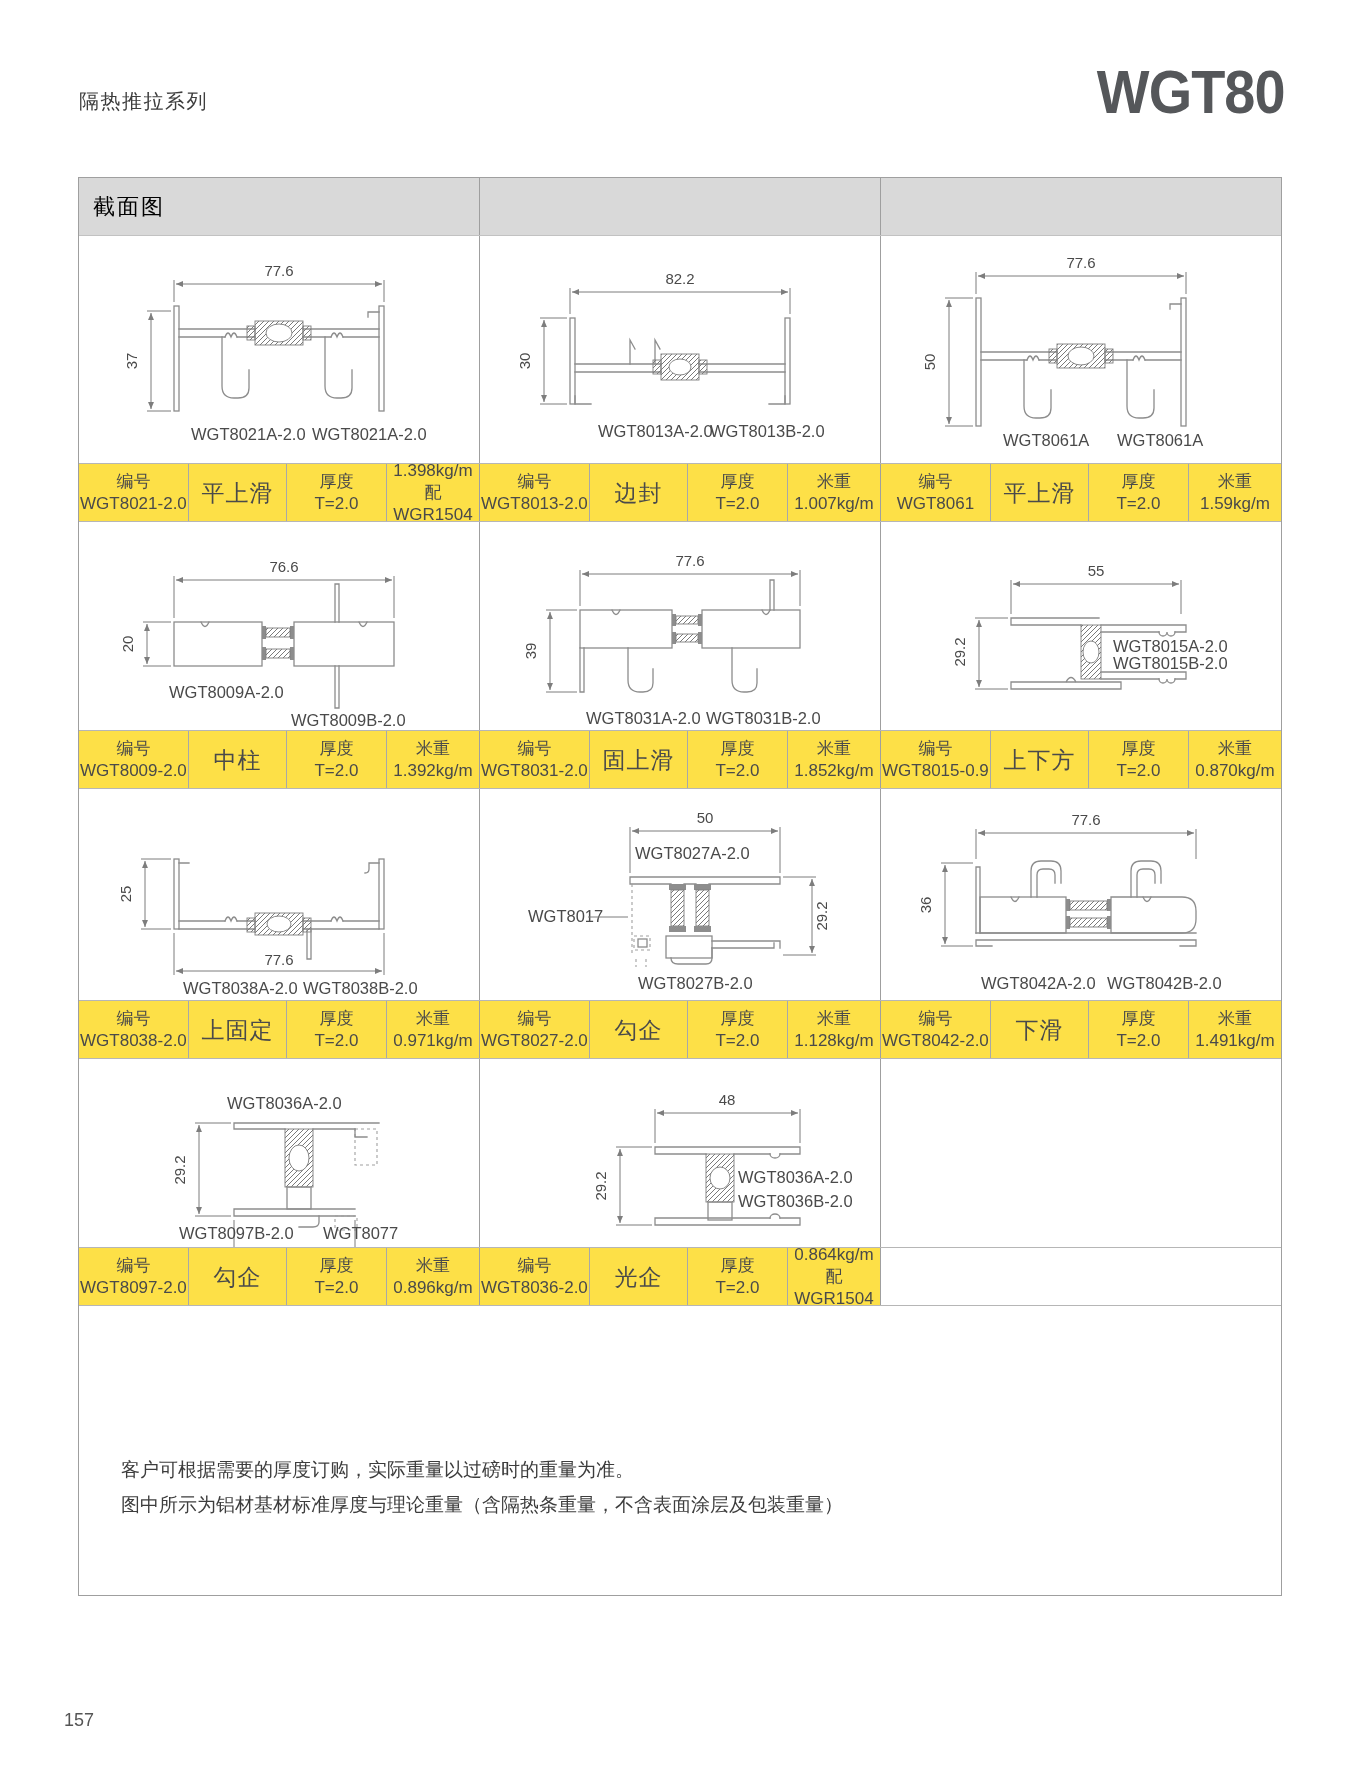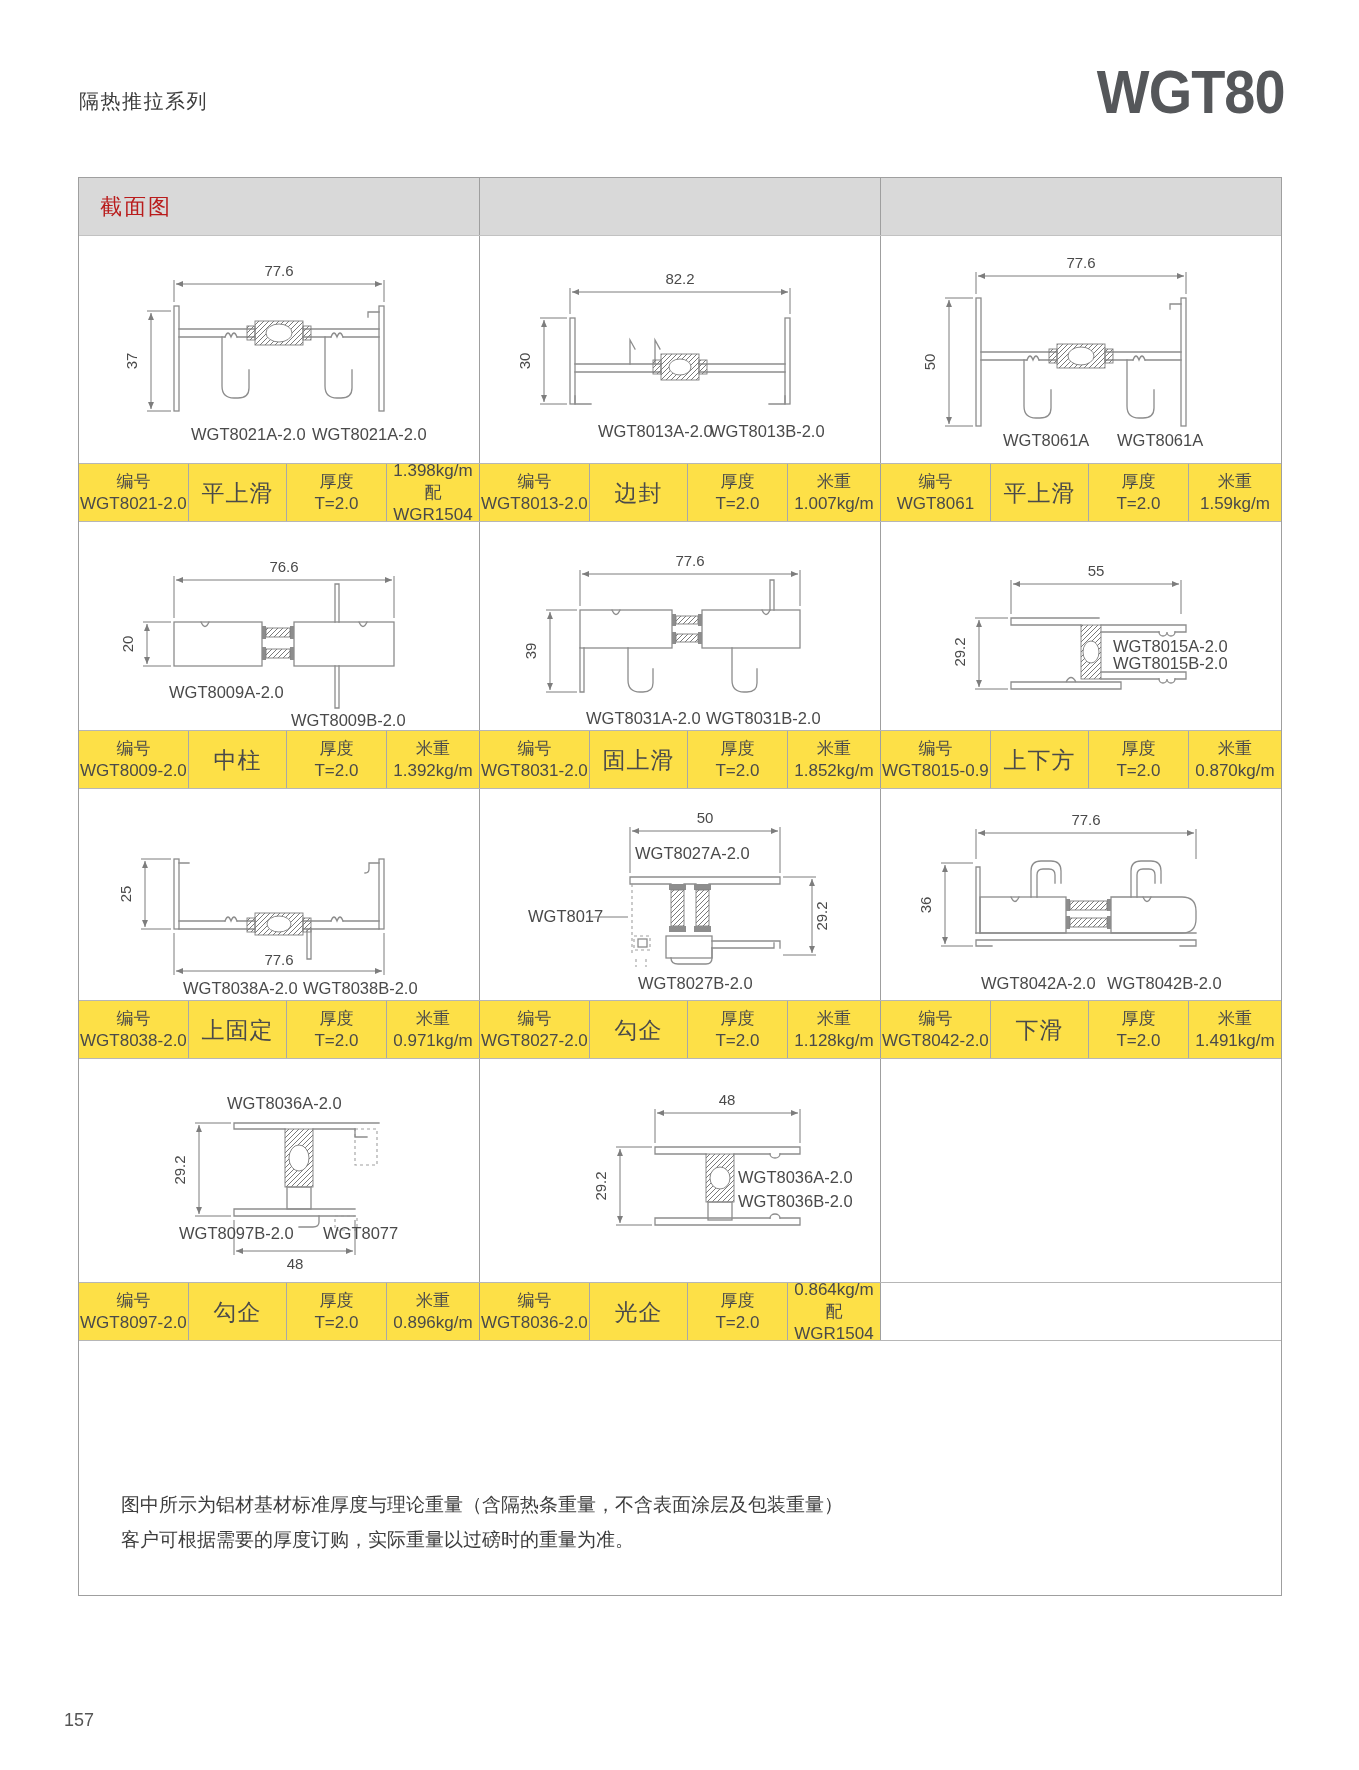--- a/index.html
+++ b/index.html
@@ -7,21 +7,21 @@
   .sheet{position:relative;width:1359px;height:1770px;background:#fff;overflow:hidden;
          font-family:"Liberation Sans","DejaVu Sans",sans-serif;color:#454545}
   .series-title{position:absolute;left:79px;top:88px;font-size:20px;letter-spacing:1.5px;color:#3d3d3d}
   .product-code{position:absolute;right:74px;top:56px;font-size:62px;font-weight:700;color:#55575a;
                 letter-spacing:-1px;transform:scaleX(.9);transform-origin:100% 50%}
   .ptable{position:absolute;left:78px;top:177px;width:1204px;height:1419px;border:1px solid #9f9f9f;
           display:flex;flex-direction:column;background:#fff}
   .thead{display:flex;height:58px;background:#d9d9d9;border-bottom:1px solid #c2c2c2;flex:0 0 auto}
   .thead .hc{flex:1 1 0;border-right:1px solid #9f9f9f;display:flex;align-items:center}
   .thead .hc:last-child{border-right:none}
-  .thead .hc .t{font-size:22px;color:#b91c1c;padding-left:21px;letter-spacing:2px}
+  .thead .hc .t{font-size:22px;color:#000000;padding-left:14px;letter-spacing:2px}
   .drow{display:flex;flex:0 0 auto}
   .dcell{flex:1 1 0;border-right:1px solid #9f9f9f;position:relative;overflow:hidden}
   .dcell:last-child{border-right:none}
   .irow{display:flex;flex:0 0 auto;height:59px;border-top:1px solid #b6b6b6;border-bottom:1px solid #b6b6b6}
   .igroup{flex:1 1 0;display:flex;border-right:1px solid #9f9f9f;background:#fde047}
   .igroup:last-child{border-right:none}
   .igroup.blank{background:#fff}
   .ic{display:flex;flex-direction:column;align-items:center;justify-content:center;
       border-right:1px solid #a8a8a8;font-size:17px;line-height:22px;color:#4a4a4a;text-align:center}
   .ic:last-child{border-right:none}
@@ -444,21 +444,21 @@
             <span>厚度</span>
             <span>T=2.0</span>
           </div>
         <div class="ic w-wt">
             <span>米重</span>
             <span>1.491kg/m</span>
           </div>
       </div>
     </div>
 
-    <div class="drow" style="height:223px">
+    <div class="drow" style="height:188px">
       <div class="dcell">
         <svg class="diag" width="400" height="223" viewBox="0 0 400 223">
           <text class="pl" x="148" y="50">WGT8036A-2.0</text>
           <path class="dim" d="M152,64 H116 M152,157 H116"></path>
           <line class="dim" x1="120" y1="66" x2="120" y2="155" marker-start="url(#ar)" marker-end="url(#ar)"></line>
           <text class="dn" x="106" y="111" text-anchor="middle" transform="rotate(-90 106 111)">29.2</text>
           <path class="p" d="M155,64 H300 M155,70 H206 M234,70 H276 M155,64 V70"></path>
           <rect class="pd" x="276" y="70" width="22" height="36"></rect>
           <path class="p" d="M276,70 v8 h12"></path>
           <rect class="hat" x="206" y="70" width="28" height="58"></rect>
@@ -529,21 +529,21 @@
         <div class="ic w-wt">
             <span>0.864kg/m</span>
             <span>配WGR1504</span>
           </div>
       </div>
       <div class="igroup blank"></div>
     </div>
 
     <div class="tfoot">
       <div class="note">
+        <div>客户可根据需要的厚度订购，实际重量以过磅时的重量为准。</div>
         <div>图中所示为铝材基材标准厚度与理论重量（含隔热条重量，不含表面涂层及包装重量）</div>
-        <div>客户可根据需要的厚度订购，实际重量以过磅时的重量为准。</div>
       </div>
     </div>
 
   </div>
 
   <div class="pagenum">157</div>
 </div>
 
 </body></html>

